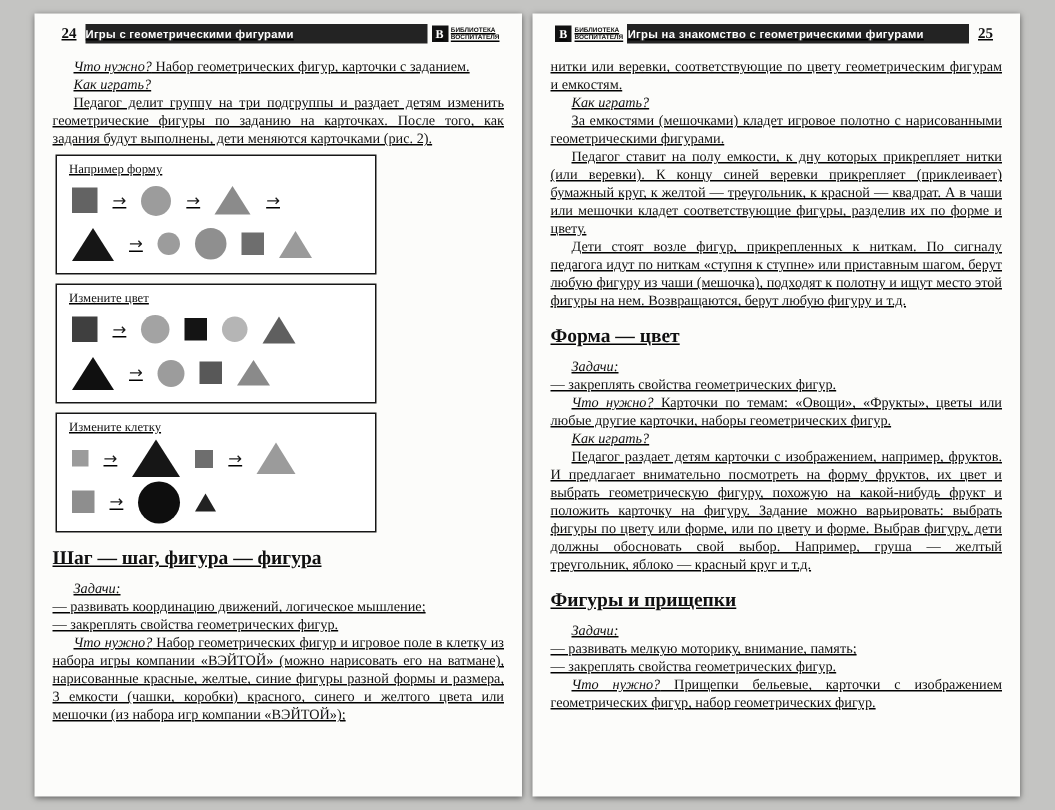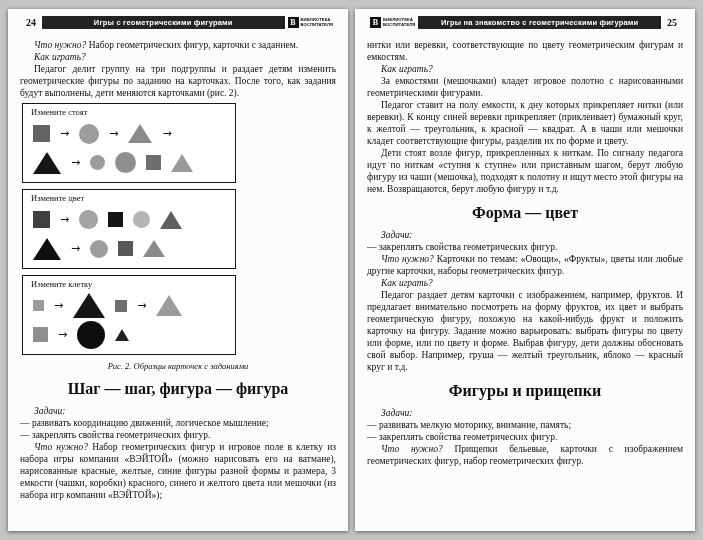--- a/index.html
+++ b/index.html
@@ -1,47 +1,47 @@
 <!DOCTYPE html>
 <html><head>
 <meta charset="utf-8">
 <style>
   html,body{margin:0;padding:0;}
   body{
     width:703px;height:540px;overflow:hidden;
     background:#c4c4c2;
     font-family:"Liberation Serif","DejaVu Serif",serif;
   }
-  .spread{display:flex;gap:7px;padding:9px 8px;height:522px;box-sizing:content-box;}
+  .spread{display:flex;gap:7px;padding:9px 23px;height:522px;box-sizing:content-box;text-decoration:underline;}
   .page{
     flex:1;background:#fcfcfa;box-shadow:0 1px 4px rgba(0,0,0,.55);
     padding:6px 12px 8px 12px;box-sizing:border-box;position:relative;overflow:hidden;
   }
   
   .hdr{display:flex;align-items:center;height:15px;margin-bottom:9px;}
   .hdr-num{font-weight:bold;font-size:10px;padding:0 6px;color:#111;}
   .hdr-bar{
     flex:1;background:#232323;color:#fff;height:13px;line-height:13px;
     font-family:"Liberation Sans","DejaVu Sans",sans-serif;
-    font-size:7.5px;font-weight:bold;text-align:center;letter-spacing:.2px;
+    font-size:7.5px;font-weight:bold;text-align:left;letter-spacing:.2px;
     white-space:nowrap;overflow:hidden;
   }
   .hdr-logo{display:flex;align-items:center;gap:2px;padding:0 3px;}
   .logo-box{
     width:11px;height:11px;background:#111;color:#fff;display:inline-block;
     font-size:8px;font-weight:bold;text-align:center;line-height:11px;
     font-family:"Liberation Serif",serif;
   }
   .logo-text{font-family:"Liberation Sans","DejaVu Sans",sans-serif;font-size:4.3px;line-height:1.15;font-weight:bold;color:#111;}
   
   .txt{font-size:9.5px;line-height:12px;text-align:justify;margin:0;color:#101010;}
   .ind{text-indent:14px;}
   .ital{font-style:italic;}
   .lead{font-style:italic;}
-  .h1{font-size:16px;font-weight:bold;text-align:center;margin:9px 0 7px 0;color:#101010;}
+  .h1{font-size:13px;font-weight:bold;text-align:left;margin:9px 0 7px 0;color:#101010;}
   
   .figure{margin:4px 0 2px 2px;width:214px;}
   .card{border:1px solid #161616;background:#fff;margin-bottom:6px;padding:3px 7px 5px 7px;}
   .card-label{font-size:8.5px;margin:0 0 2px 1px;color:#101010;}
   .shape-row{display:flex;align-items:center;height:29px;gap:10px;padding-left:3px;}
   .sh{display:inline-block;flex:none;}
   .ci{border-radius:50%;}
   .tr{width:0;height:0;border-style:solid;flex:none;}
   .arrow{font-family:"DejaVu Sans",sans-serif;font-size:11px;color:#1a1a1a;flex:none;line-height:1;}
   .caption{font-size:8.5px;font-style:italic;text-align:center;margin:3px 0 2px 0;color:#101010;}
@@ -63,21 +63,21 @@
         </span>
       </div>
     </div>
 
     <p class="txt ind"><i class="lead">Что нужно?</i><span> Набор геометрических фигур, карточки с заданием.</span></p>
     <p class="txt ind"><i class="lead">Как играть?</i></p>
     <p class="txt ind">Педагог делит группу на три подгруппы и раздает детям изменить геометрические фигуры по заданию на карточках. После того, как задания будут выполнены, дети меняются карточками (рис. 2).</p>
 
     <div class="figure">
         <div class="card">
-          <div class="card-label">Измените стоят</div>
+          <div class="card-label">Например форму</div>
           <div class="shape-row">
             <span class="sh sq" style="width: 17px; height: 17px; background: rgb(99, 99, 99);"></span>
             <span class="arrow">→</span>
             <span class="sh ci" style="width: 20px; height: 20px; background: rgb(156, 156, 156);"></span>
             <span class="arrow">→</span>
             <span class="tr" style="border-width: 0px 12px 19px; border-color: transparent transparent rgb(139, 139, 139);"></span>
             <span class="arrow">→</span>
           </div>
           <div class="shape-row">
             <span class="tr" style="border-width: 0px 14px 22px; border-color: transparent transparent rgb(22, 22, 22);"></span>
@@ -117,21 +117,20 @@
             <span class="tr" style="border-width: 0px 13px 21px; border-color: transparent transparent rgb(155, 155, 155);"></span>
           </div>
           <div class="shape-row">
             <span class="sh sq" style="width: 15px; height: 15px; background: rgb(142, 142, 142);"></span>
             <span class="arrow">→</span>
             <span class="sh ci" style="width: 28px; height: 28px; background: rgb(14, 14, 14);"></span>
             <span class="tr" style="border-width: 0px 7px 12px; border-color: transparent transparent rgb(34, 34, 34);"></span>
           </div>
         </div>
       </div>
-    <div class="caption">Рис. 2. Образцы карточек с заданиями</div>
 
     <h2 class="h1">Шаг — шаг, фигура — фигура</h2>
 
     <p class="txt ind ital">Задачи:</p>
     <p class="txt">— развивать координацию движений, логическое мышление;</p>
     <p class="txt">— закреплять свойства геометрических фигур.</p>
     <p class="txt ind"><i class="lead">Что нужно?</i><span> Набор геометрических фигур и игровое поле в клетку из набора игры компании «ВЭЙТОЙ» (можно нарисовать его на ватмане), нарисованные красные, желтые, синие фигуры разной формы и размера, 3 емкости (чашки, коробки) красного, синего и желтого цвета или мешочки (из набора игр компании «ВЭЙТОЙ»);</span></p>
   </div>
 
   <div class="page">

